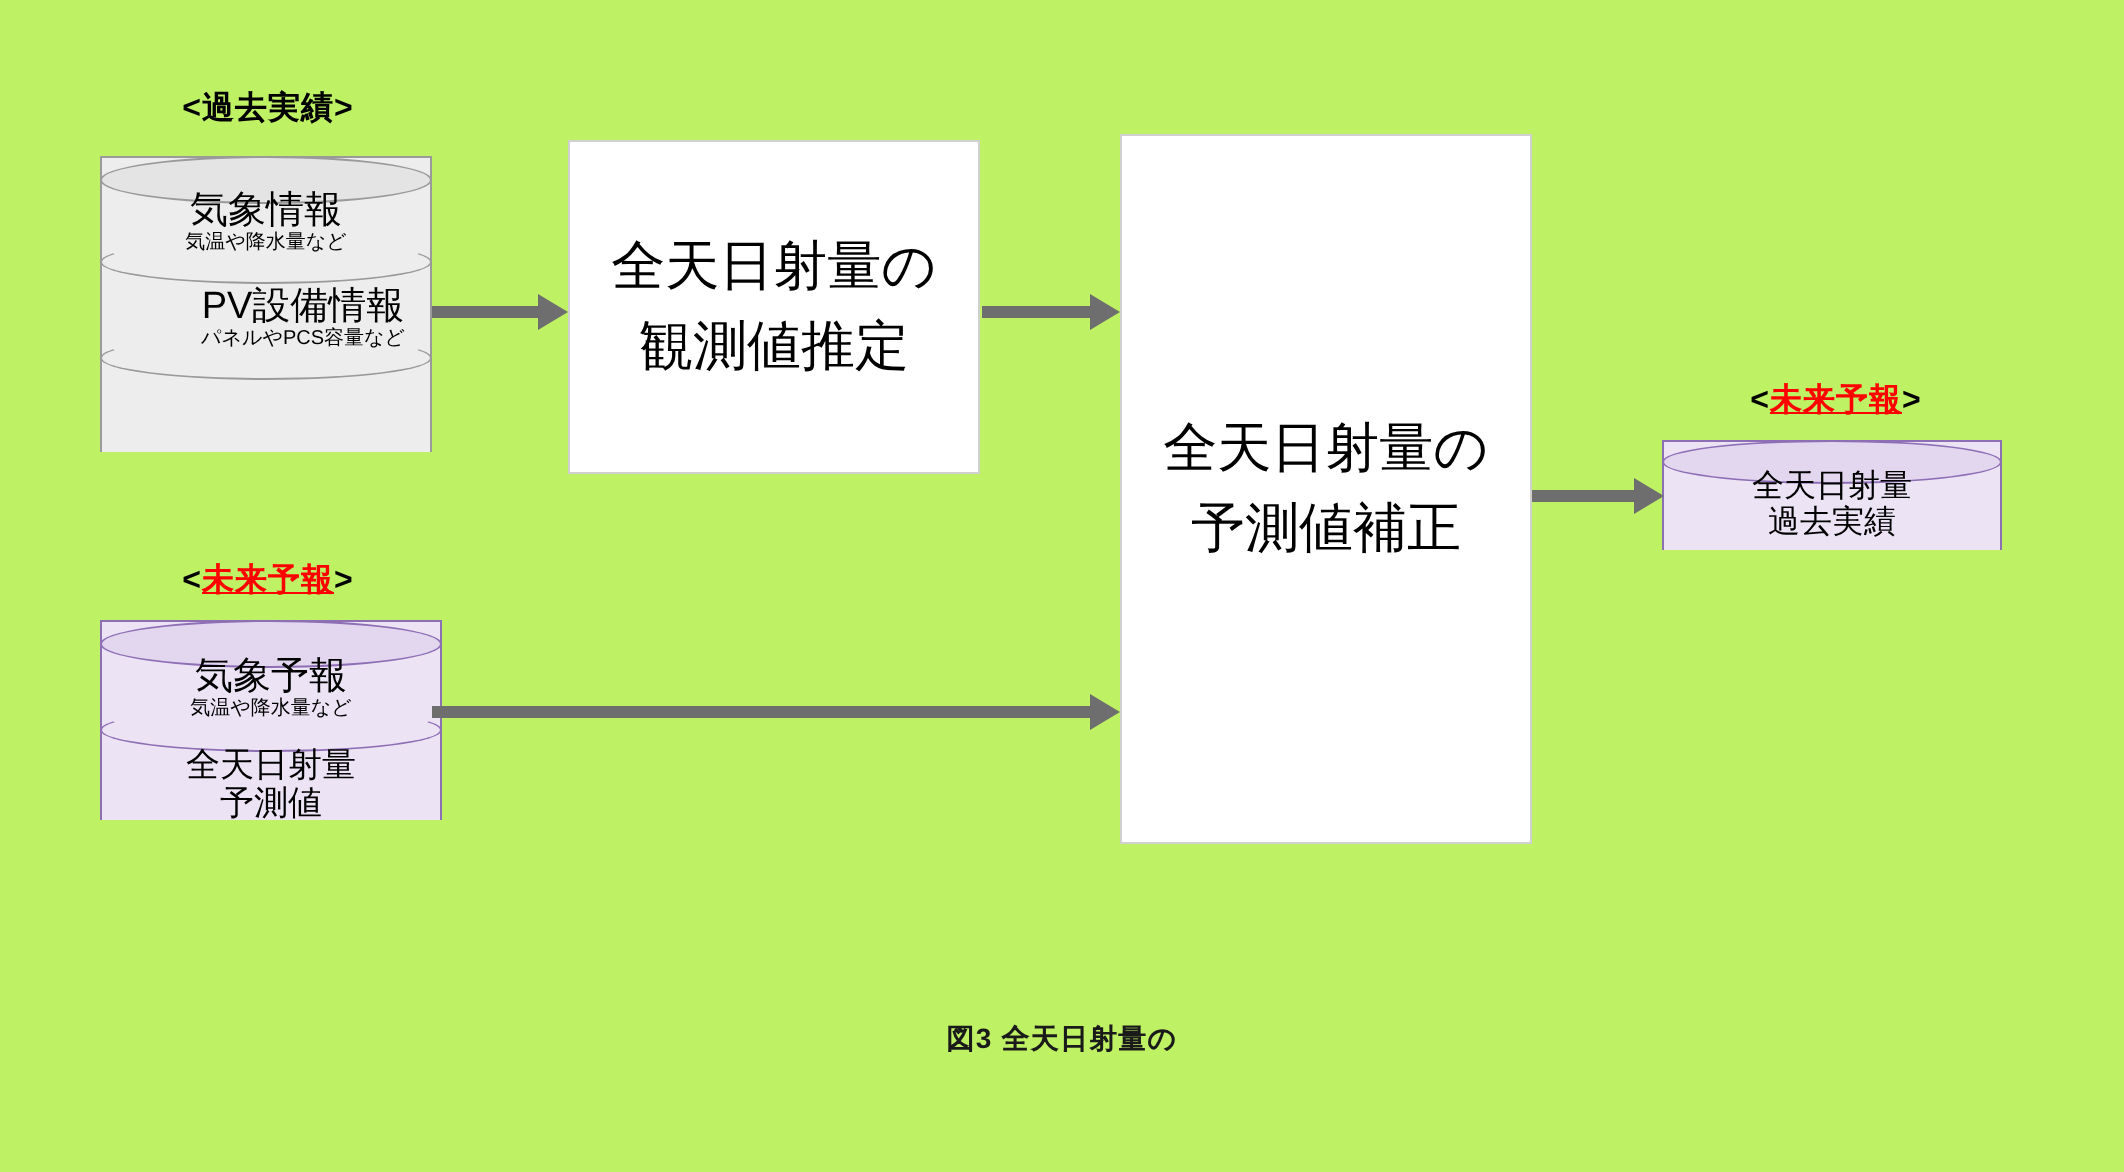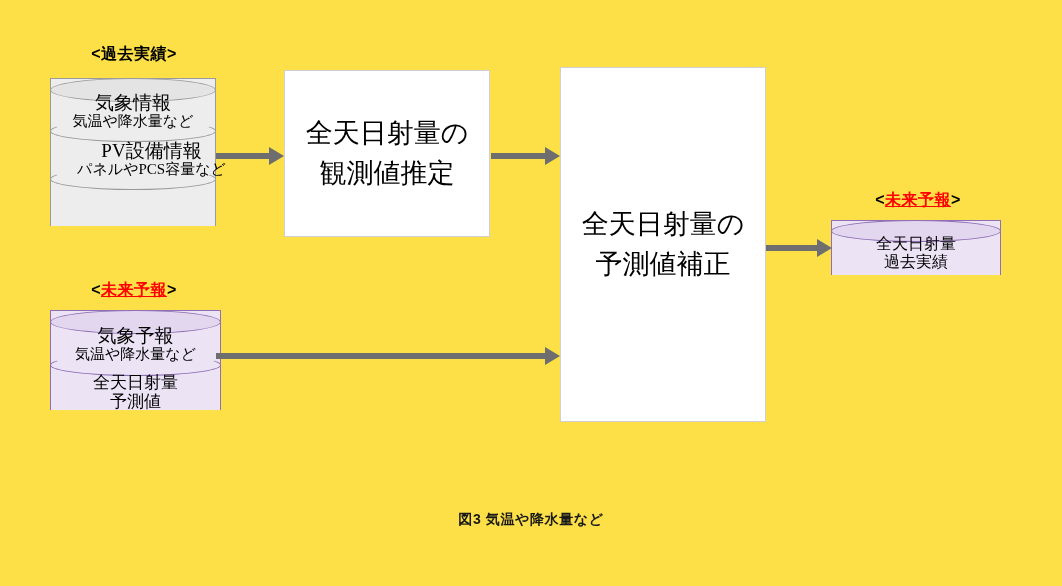--- a/index.html
+++ b/index.html
@@ -9,21 +9,21 @@
     background: #ffffff;
   }
   body {
     font-family: "Liberation Sans", "DejaVu Sans", sans-serif;
     color: #000000;
   }
   #canvas {
     position: relative;
     width: 1062px;
     height: 586px;
-    background: #fde047;
+    background: #bef264;
     overflow: hidden;
   }
 
   
   .abs { position: absolute; }
 
   
   .grp-label {
     position: absolute;
     font-size: 16px;
@@ -31,21 +31,20 @@
     letter-spacing: 0.5px;
     color: #000000;
     white-space: nowrap;
     text-align: center;
   }
   .grp-label .hl { color: #ff0000; text-decoration: underline; }
 
   
   .cyl {
     position: absolute;
-    font-family: Liberation Serif, serif;
   }
   .cyl .body {
     position: absolute;
     left: 0; right: 0;
     box-sizing: border-box;
   }
   .cyl .cap {
     position: absolute;
     left: 0; right: 0;
     box-sizing: border-box;
@@ -68,21 +67,21 @@
     position: absolute;
     left: 0; right: 0;
     display: flex;
     flex-direction: column;
     align-items: center;
     justify-content: center;
     text-align: center;
     line-height: 1.12;
   }
   .seg .t1 { font-size: 19px; font-weight: 400; color: #000; white-space: nowrap; }
-  .seg .t2 { font-size: 15px; font-weight: 400; color: #000; white-space: nowrap; margin-top: 0; }
+  .seg .t2 { font-size: 10px; font-weight: 400; color: #000; white-space: nowrap; margin-top: 0; }
   .seg .t1b { font-size: 17px; font-weight: 400; color: #000; white-space: nowrap; }
   .seg .t1c { font-size: 16px; font-weight: 400; color: #000; white-space: nowrap; }
 
   
   .proc {
     position: absolute;
     box-sizing: border-box;
     background: #ffffff;
     border: 1px solid #d0d0d0;
     display: flex;
@@ -216,15 +215,15 @@
   <div class="arrow" style="left:216px; top:347px; width:344px;">
     <div class="shaft" style="width:329px;"></div>
     <div class="head" style="left:329px;"></div>
   </div>
 
   <div class="arrow" style="left:766px; top:239px; width:66px;">
     <div class="shaft" style="width:51px;"></div>
     <div class="head" style="left:51px;"></div>
   </div>
 
-  <div class="figcap" style="left:0; top:511px;">図3  気温や降水量など</div>
+  <div class="figcap" style="left:0; top:511px;">図3  全天日射量の</div>
 
 </div>
 
 </body></html>

